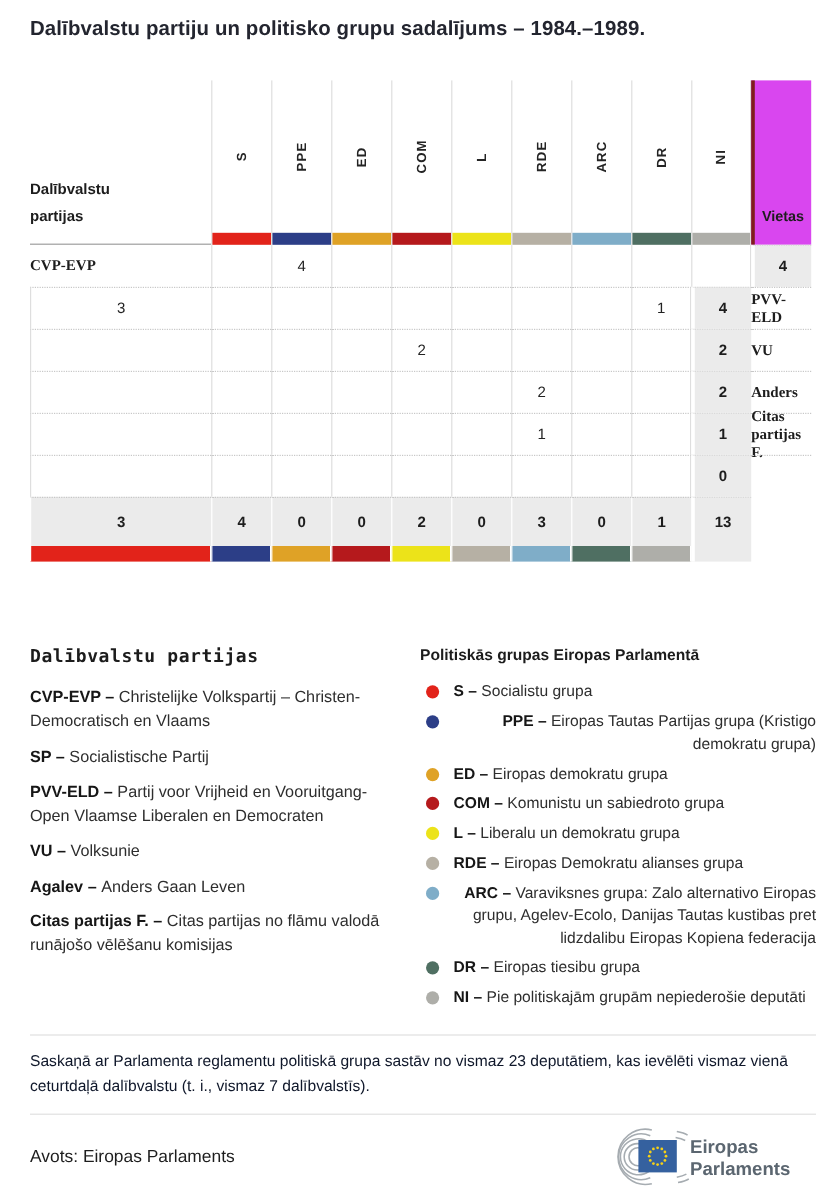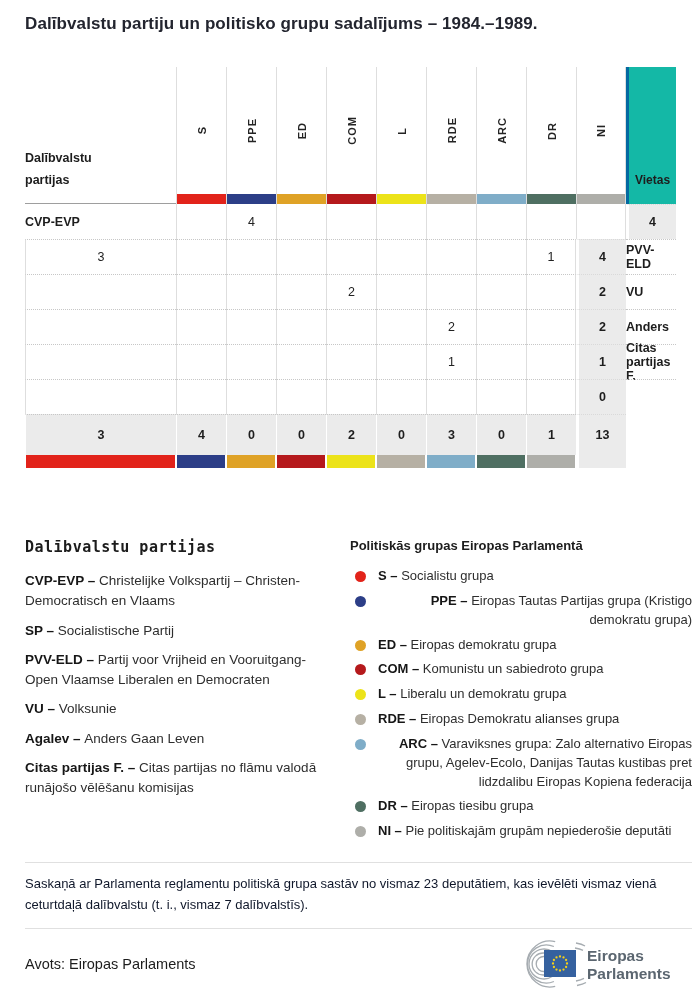--- a/index.html
+++ b/index.html
@@ -1,21 +1,21 @@
 <!DOCTYPE html>
 <html><head>
 <meta charset="utf-8">
 <style>
   * { margin:0; padding:0; box-sizing:border-box; }
   html,body { background:#fff; }
   .page{
     width:700px; height:1003px; background:#fff; overflow:hidden;
     font-family:"Liberation Sans","DejaVu Sans",sans-serif;
     display:flex; flex-direction:column;
-    padding:14px 8px 12px 25px;
+    padding:14px 20px 12px 25px;
   }
   .page > * { flex-shrink:0; }
   h1.title{ font-size:17px; font-weight:bold; color:#23252f; letter-spacing:.1px; }
   h2.subtitle{ font-size:16.5px; font-weight:normal; color:#3d3e40; margin-top:12px; letter-spacing:.1px; }
 
   
   .tablegrid{
     margin-top:33px;
     display:grid;
     grid-template-columns:151px repeat(9,50px) 50px;
@@ -29,26 +29,26 @@
   }
   .th-group{ display:flex; flex-direction:column; border-left:1px solid #dedede; }
   .th-group.lastcol{ border-right:1px solid #dedede; }
   .vwrap{ flex:1; display:flex; align-items:center; justify-content:center; }
   .vlabel{
     writing-mode:vertical-rl; transform:rotate(180deg);
     font-size:11px; font-weight:bold; letter-spacing:1px; color:#242424;
   }
   .cbar{ height:10px; }
   .th-seats{
-    background:#14b8a6; border-left:3px solid #0369a1;
+    background:#d946ef; border-left:3px solid #7f1d1d;
     display:flex; align-items:flex-end; justify-content:center;
   }
   .th-seats span{ font-weight:bold; font-size:12px; color:#1d1d1d; padding-bottom:17px; }
 
-  .td-label{ display:flex; align-items:center; font-weight:bold; color:#1d1d1d; border-top:1px dotted #c7c7c7; }
+  .td-label{ display:flex; align-items:center; font-weight:bold; color:#1d1d1d; border-top:1px dotted #c7c7c7;font-family:Liberation Serif, serif; }
   .td-label.first{ border-top:none; }
   .td{ display:flex; align-items:center; justify-content:center; border-left:1px solid #dedede; border-top:1px dotted #c7c7c7; }
   .td.first{ border-top:none; }
   .td.lastcol{ border-right:1px solid #dedede; }
   .td-seats{
     background:#ebebeb; border-left:3px solid #fff; border-top:1px dotted #d9d9d9;
     display:flex; align-items:center; justify-content:center; font-weight:bold; color:#1d1d1d;
   }
   .td-label.total-label{ border-top:1px dotted #c7c7c7; }
   .td-total{

